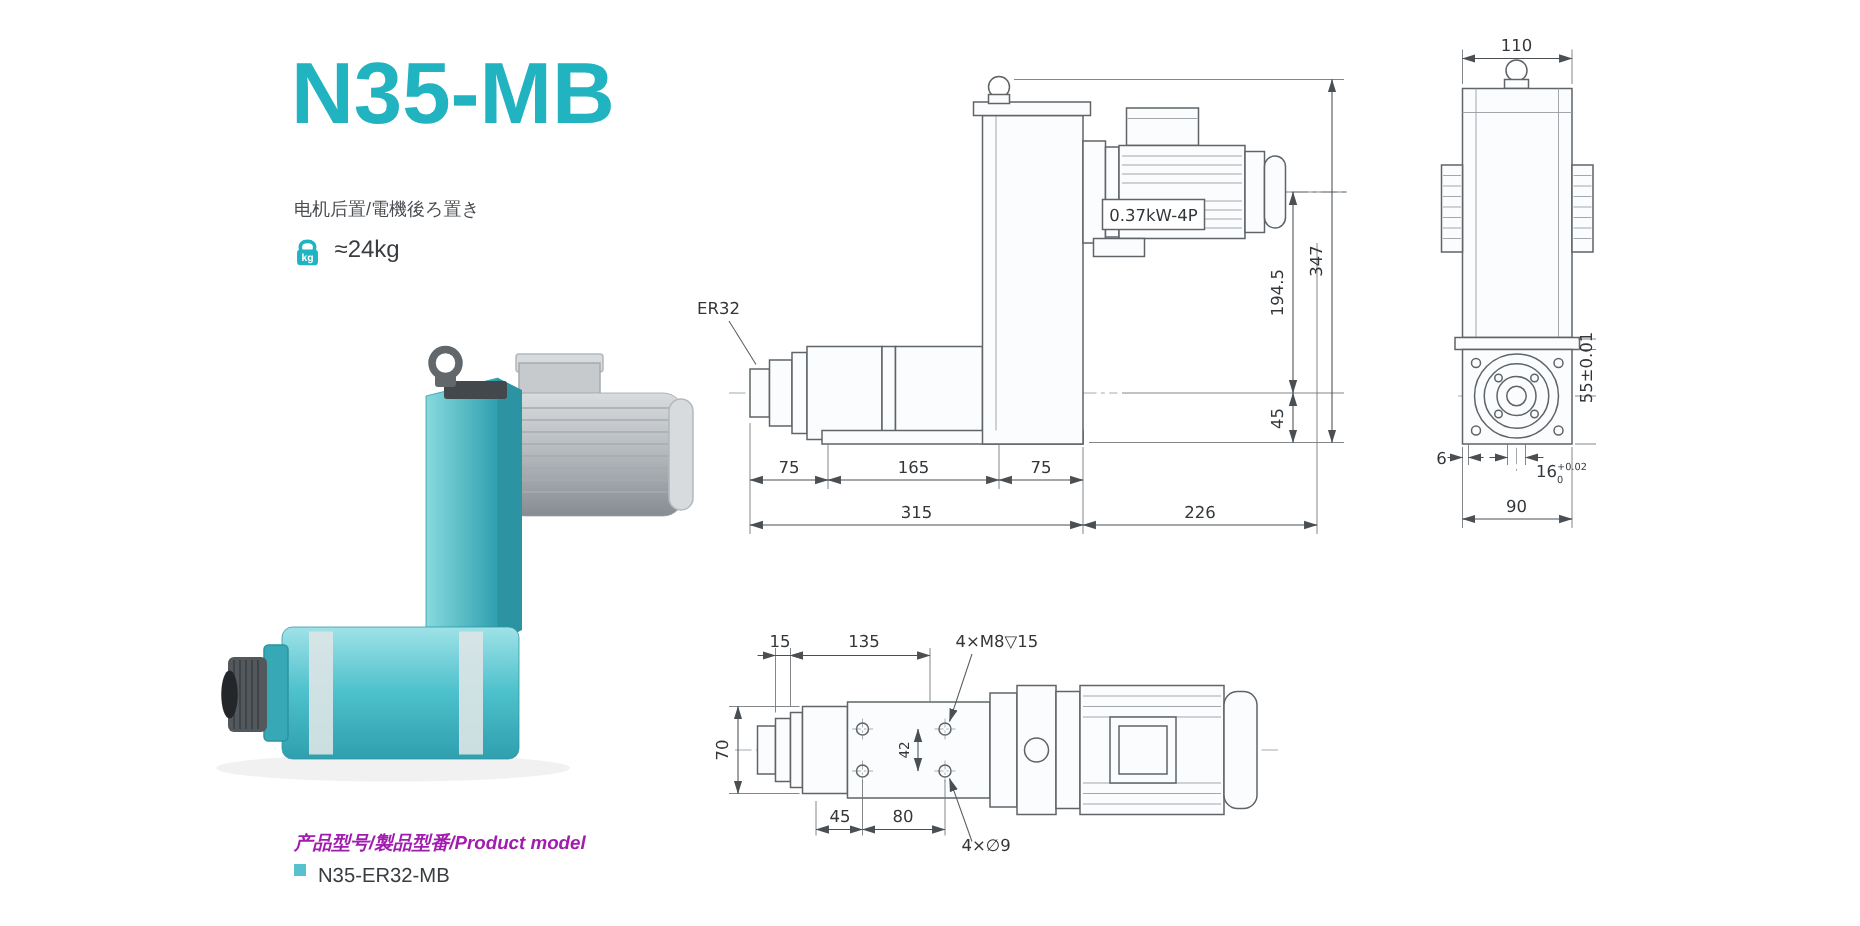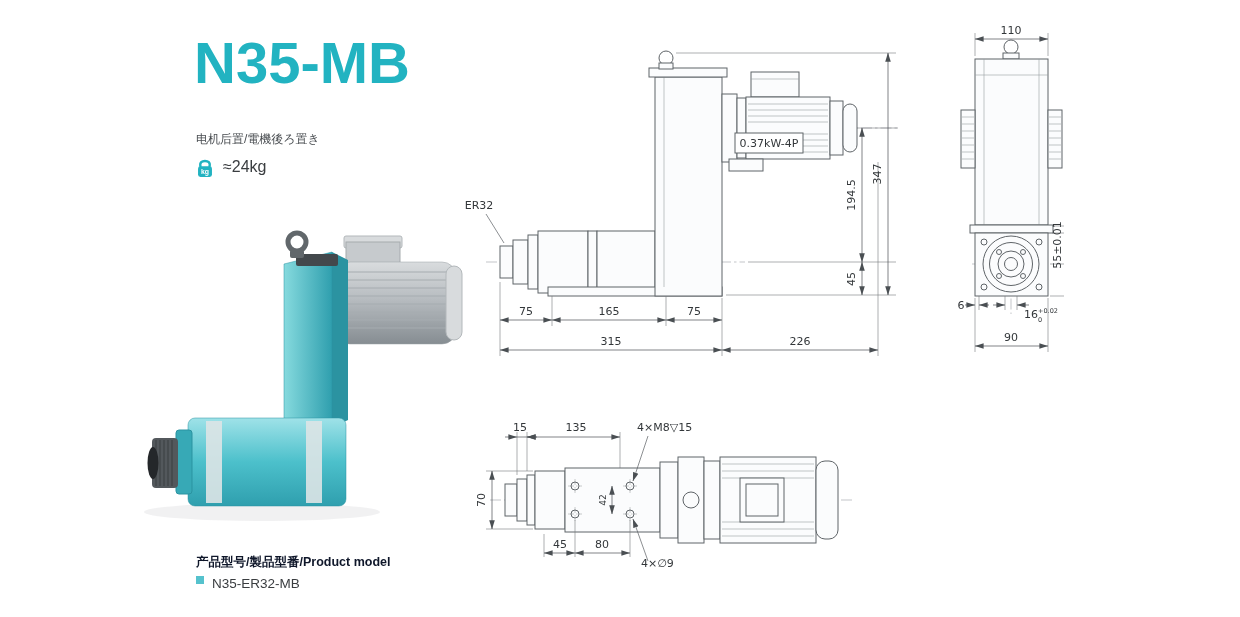--- a/index.html
+++ b/index.html
@@ -20,21 +20,21 @@
   .dtx.start{text-anchor:start;}
   .dtx.small{font-size:9px;}
   .tol{font:6.5px "DejaVu Sans",sans-serif;fill:#33373a;text-anchor:start;}
   
   .info-title{position:absolute;left:194px;top:34px;font-size:58px;font-weight:bold;
               color:#22b3c1;line-height:1;}
   .info-sub-en{position:absolute;left:196px;top:108px;font-size:17px;font-weight:bold;color:#3a3d40;}
   .info-sub-cjk{position:absolute;left:196px;top:131px;font-size:12px;color:#4a4e52;}
   .weight-row{position:absolute;left:194px;top:158px;display:flex;align-items:flex-start;gap:7px;
               font-size:16px;color:#3a3d40;}
-  .footer-label{position:absolute;left:196px;top:554px;font-size:12.5px;font-weight:bold;color:#0f172a;}
+  .footer-label{position:absolute;left:196px;top:554px;font-size:12.5px;font-weight:bold;color:#a21caf;font-style:italic;}
   .model-item{position:absolute;left:196px;top:576px;display:flex;gap:8px;
               font-size:13.5px;color:#3a3d40;}
   .bullet{width:8px;height:8px;background:#55c2cd;display:inline-block;}
 </style>
 </head>
 <body>
 
 <div class="page">
 
   <div class="info-title">N35-MB</div>

